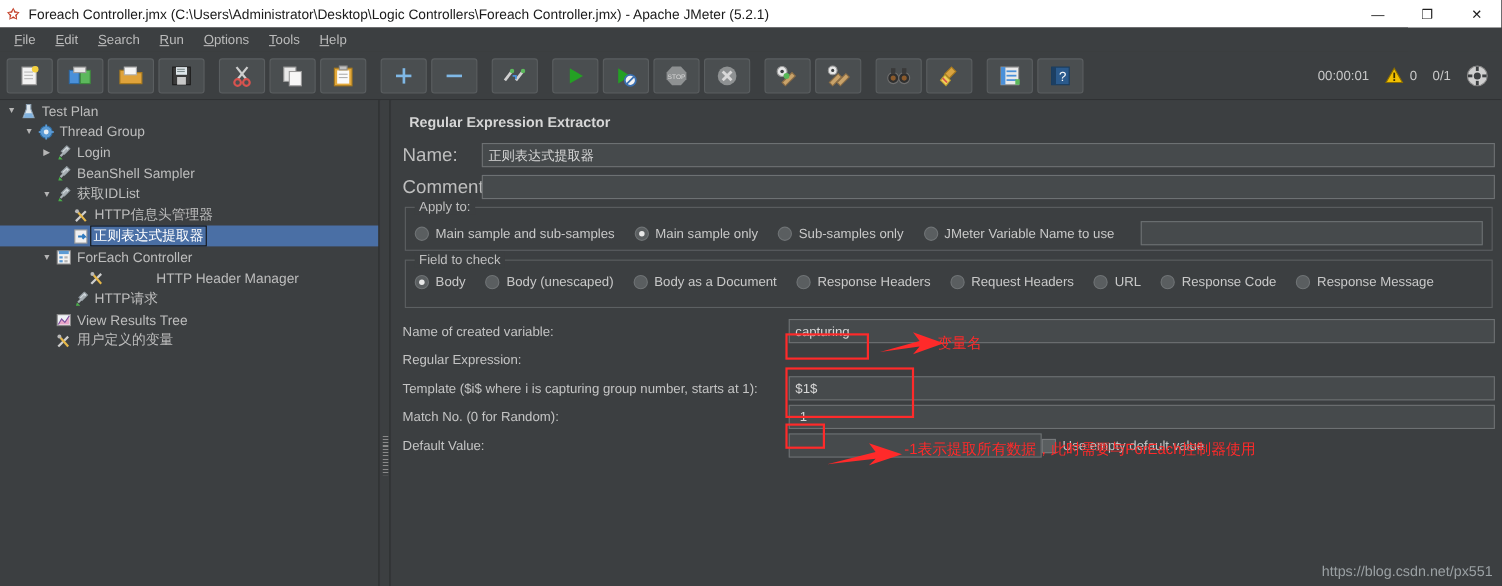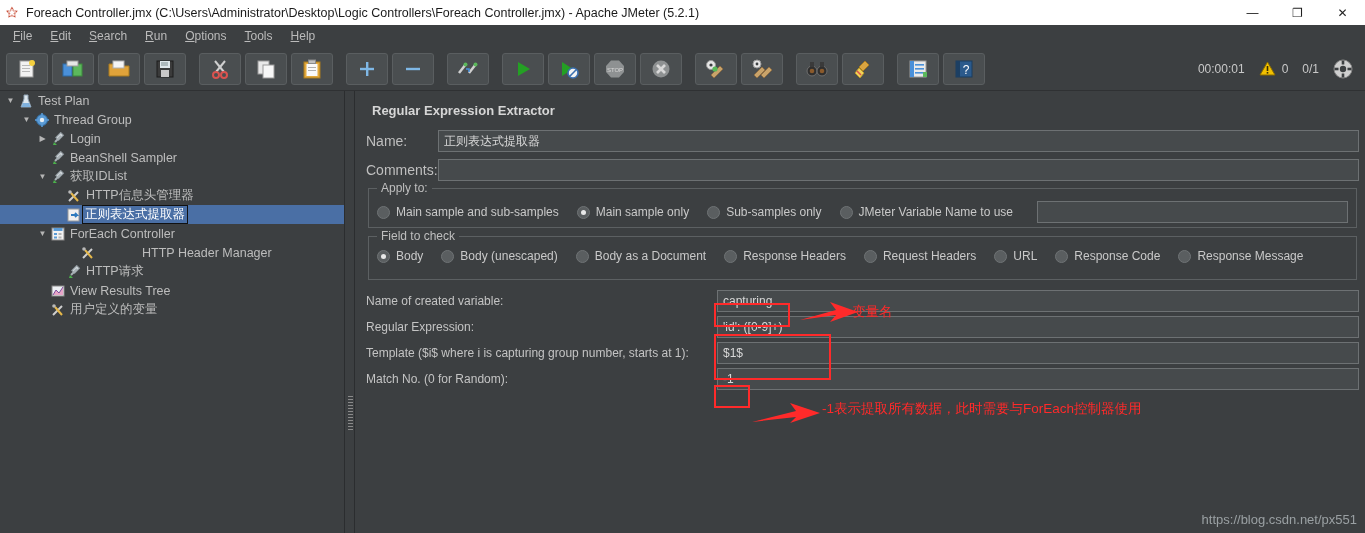--- a/index.html
+++ b/index.html
@@ -91,21 +91,21 @@
 
   
   .main {
     position: absolute; left: 356px; top: 91px; width: 1009px; height: 442px;
     background: #3c3f41; padding: 10px 6px 0 10px;
   }
   .panel-title {
     font-size: 13px; font-weight: bold; color: #d6d6d6; margin: 2px 0 12px 6px;
   }
   .frow { display: flex; align-items: center; margin-bottom: 7px; }
-  .flabel { font-size: 14px; color: #bfbfbf; }
+  .flabel { font-size: 17px; color: #bfbfbf; }
   .finput {
     background: #464a4c; border: 1px solid #6d7173; color: #d8d8d8;
     font-size: 12px; height: 22px; line-height: 20px; padding: 0 5px; overflow:hidden;
     white-space: nowrap;
   }
   .name-label { width: 68px; }
   .name-input { flex: 1; margin-left: 4px; }
 
   
   .groupbox {
@@ -537,29 +537,34 @@
           <span class="radio-label">Response Message</span>
         </div>
     </div>
 
     <div class="lrow" style="margin-top:6px;">
       <span class="lbl" style="width:345px;">Name of created variable:</span>
       <span class="finput val">capturing</span>
     </div>
     <div class="lrow">
       <span class="lbl" style="width:345px;">Regular Expression:</span>
-      <span class="finput val">'id': ([0-9]+)</span>
     </div>
     <div class="lrow">
       <span class="lbl" style="width:345px;">Template ($i$ where i is capturing group number, starts at 1):</span>
       <span class="finput val">$1$</span>
     </div>
     <div class="lrow">
       <span class="lbl" style="width:345px;">Match No. (0 for Random):</span>
       <span class="finput val">-1</span>
+    </div>
+    <div class="lrow">
+      <span class="lbl" style="width:345px;">Default Value:</span>
+      <span class="finput" style="width:230px;margin-left:6px;">&nbsp;</span>
+      <span class="chk"></span>
+      <span class="lbl">Use empty default value</span>
     </div>
 
     <div class="watermark">https://blog.csdn.net/px551</div>
   </div>
 
   <div class="anno anno-box" style="left:714px;top:303px;width:76px;height:24px;"></div>
   <div class="anno anno-box" style="left:714px;top:334px;width:117px;height:46px;"></div>
   <div class="anno anno-box" style="left:714px;top:385px;width:36px;height:23px;"></div>
 
   <svg class="anno" style="left:800px;top:300px;" width="60" height="28" viewBox="0 0 60 28">

